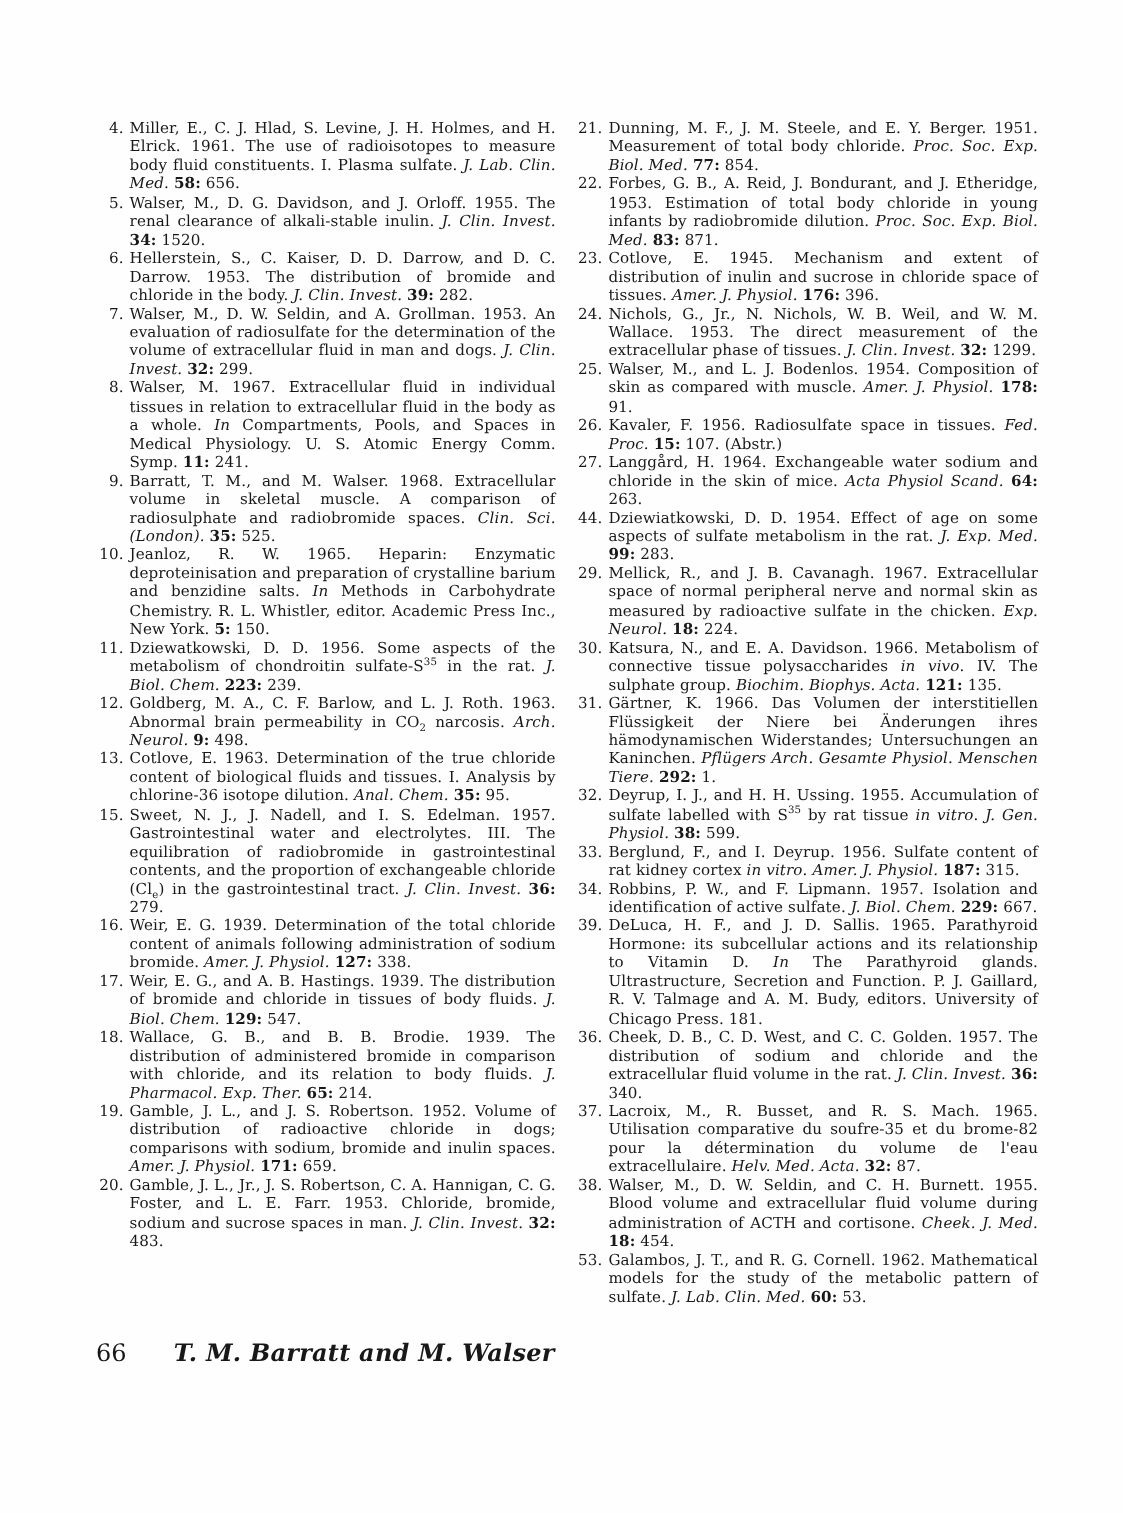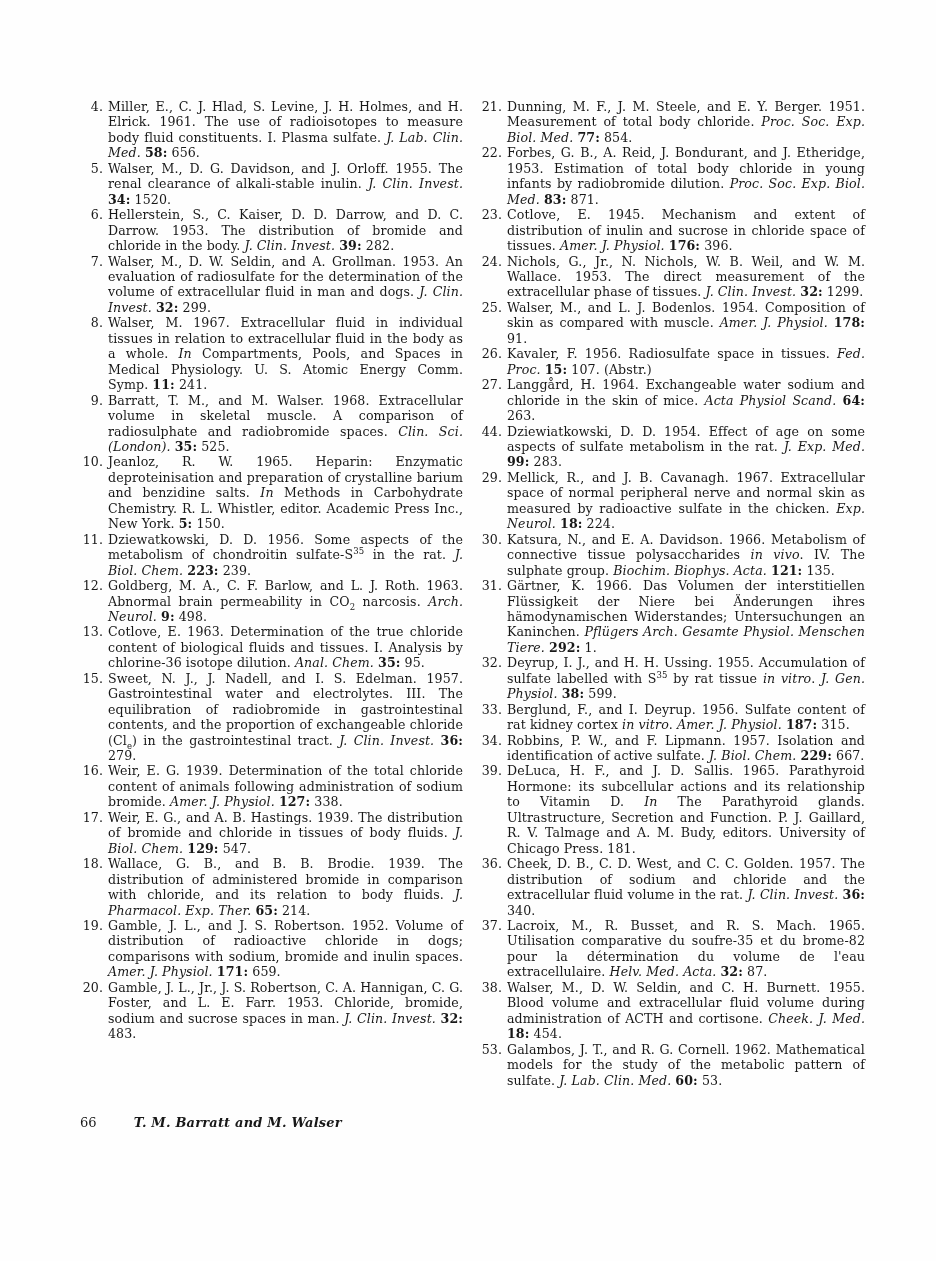--- a/index.html
+++ b/index.html
@@ -40,21 +40,21 @@
   .ref-body i { font-style: italic; }
   .ref-body b { font-weight: bold; }
   .ref-body sup, .ref-body sub {
     font-size: 8.5px;
     line-height: 0;
   }
   .footer {
     position: absolute;
     left: 80px;
     top: 1115px;
-    font-size: 13px;
+    font-size: 20px;
     white-space: nowrap;
   }
   .footer .pageno {
     display: inline-block;
     font-weight: normal;
   }
   .footer .running {
     display: inline-block;
     margin-left: 33px;
     font-weight: bold;

